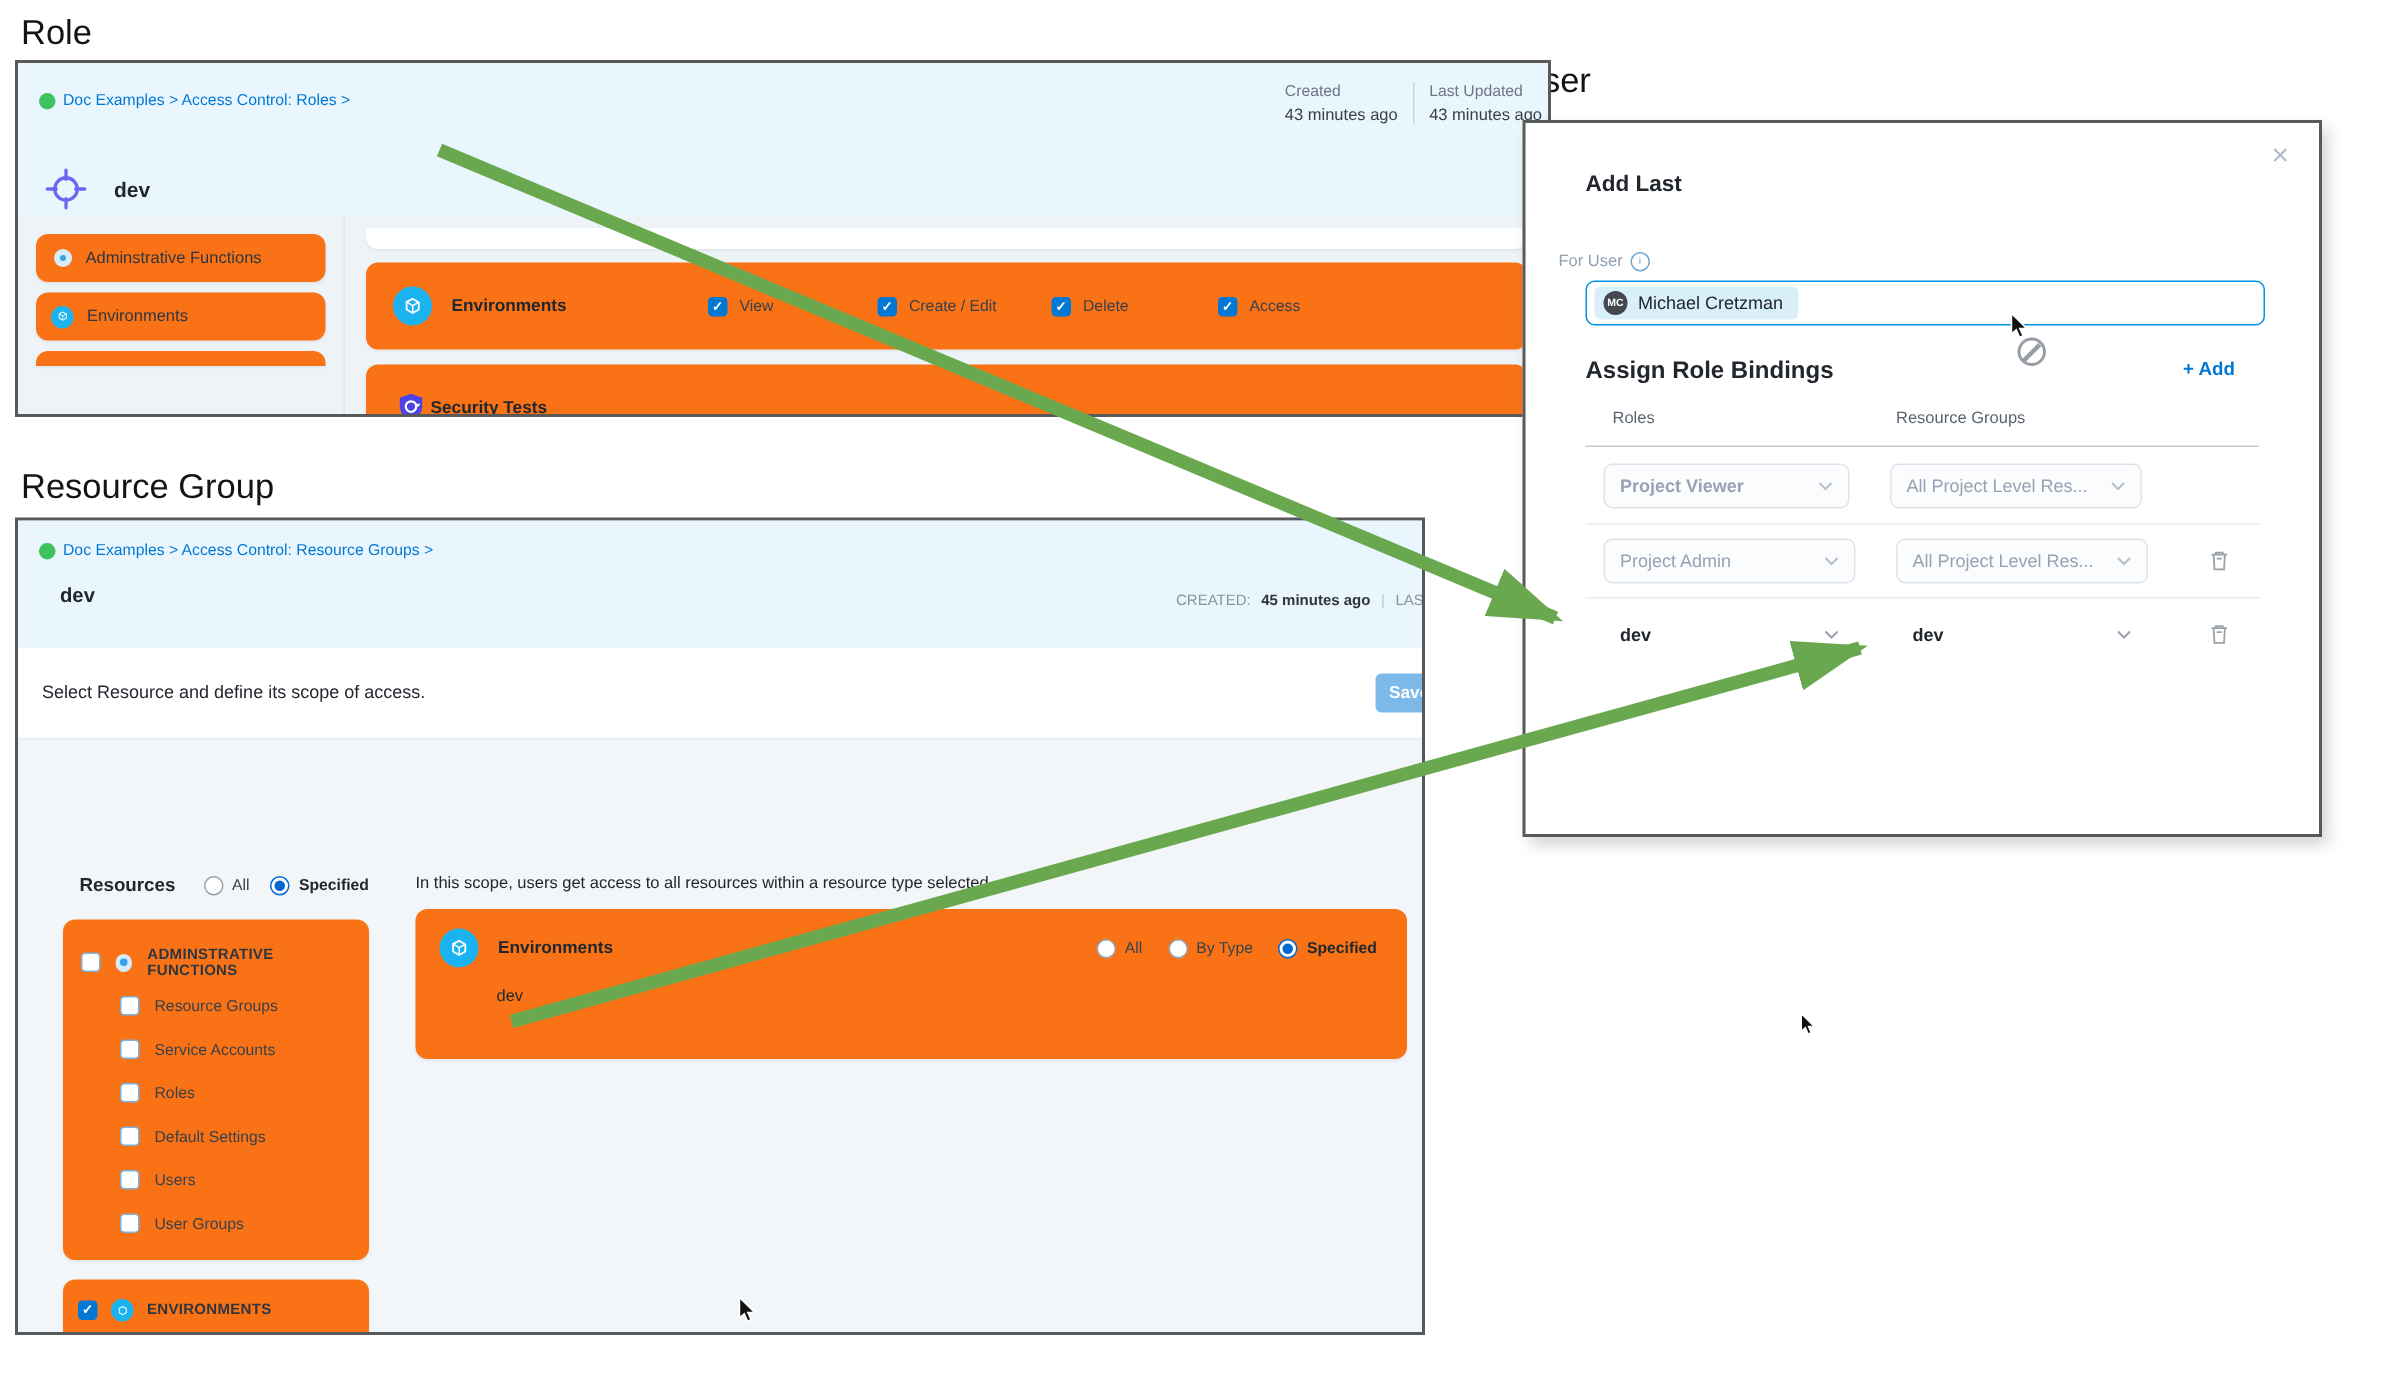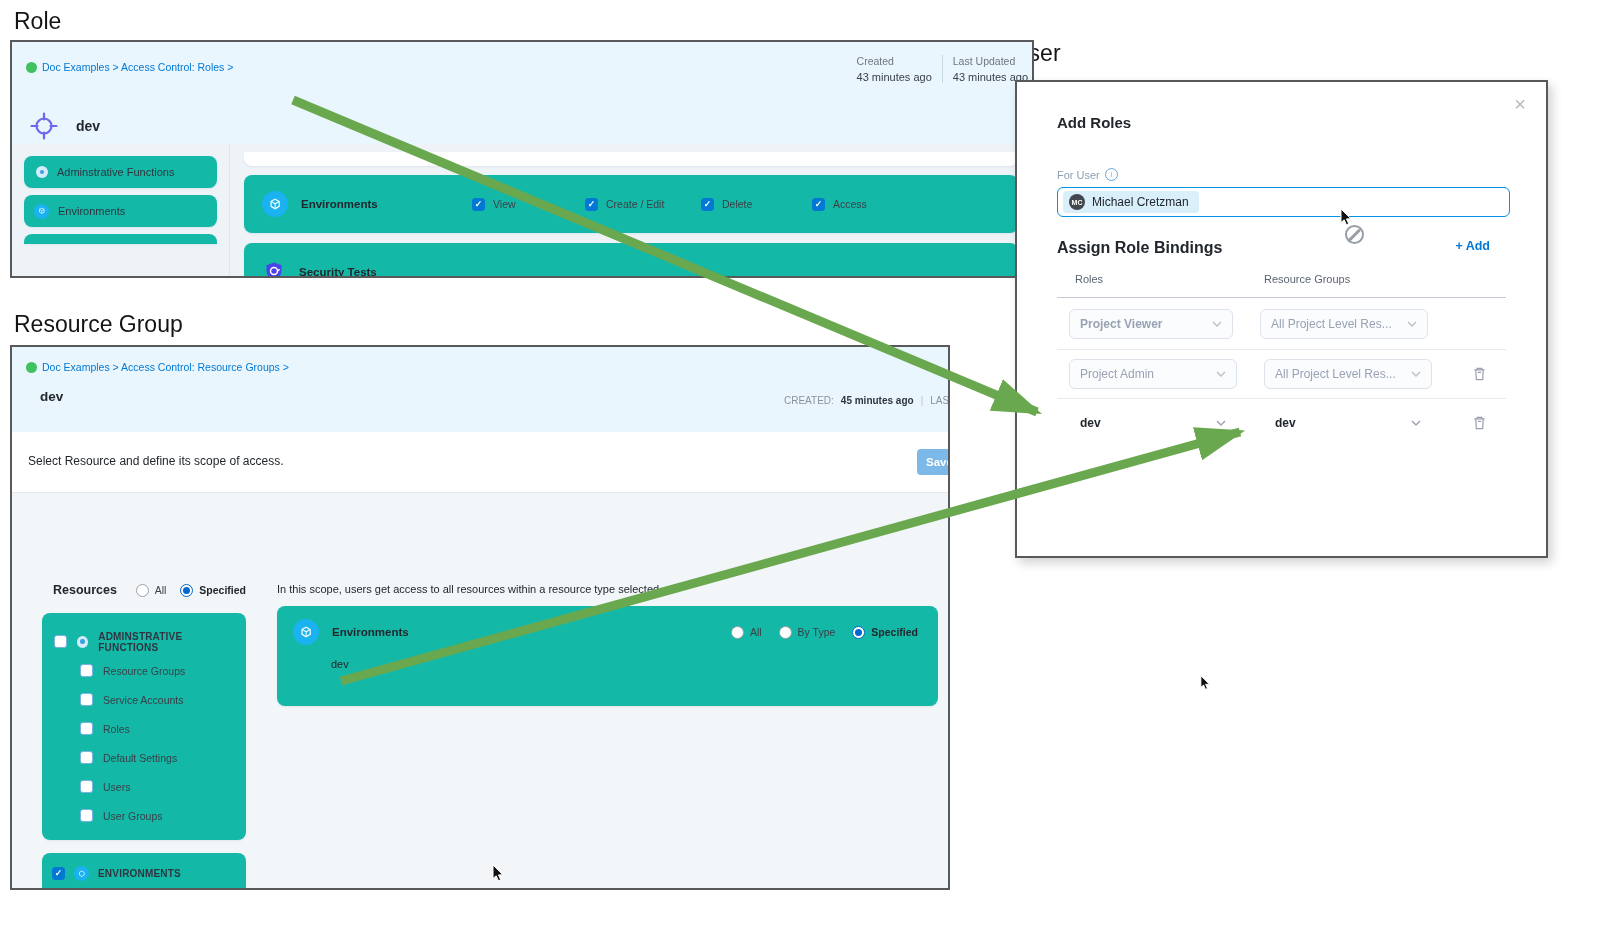--- a/index.html
+++ b/index.html
@@ -6,21 +6,21 @@
   .canvas{position:relative;width:1600px;height:926px;background:#fff;overflow:hidden;}
   .section-title{position:absolute;font-size:23px;color:#141414;data:;}
   .panel{position:absolute;background:#fff;border:2px solid #58595b;box-sizing:border-box;overflow:hidden;}
   .hdr{background:#e9f6fd;position:relative;}
   .crumb{position:absolute;display:flex;align-items:center;gap:5px;font-size:10.5px;color:#0278d5;white-space:nowrap;}
   .crumb .dot{width:11px;height:11px;border-radius:50%;background:#3fc25f;display:inline-block;}
   .meta{display:flex;gap:10px;align-items:flex-start;font-size:10.5px;color:#6d7683;}
   .meta .col{display:flex;flex-direction:column;gap:4px;}
   .meta .val{color:#3a4049;font-size:11px;}
   .meta .vdiv{width:1px;align-self:stretch;background:#c3d6e2;}
-  .card{background:#14b8a6;border-radius:8px;box-shadow:0 1px 2px rgba(40,60,90,.08);}
+  .card{background:#f97316;border-radius:8px;box-shadow:0 1px 2px rgba(40,60,90,.08);}
   .cb{width:13px;height:13px;min-width:13px;border-radius:3px;border:1.5px solid #7cb2e2;background:#fff;box-sizing:border-box;}
   .cb.on{background:#0278d5;border-color:#0278d5;display:flex;align-items:center;justify-content:center;}
   .cb.on::after{content:"✓";color:#fff;font-size:9px;font-weight:bold;line-height:1;}
   .radio{width:13px;height:13px;min-width:13px;border-radius:50%;border:1.5px solid #9aa2ad;background:#fff;box-sizing:border-box;position:relative;}
   .radio.on{border-color:#0267d1;}
   .radio.on::after{content:"";position:absolute;inset:2px;border-radius:50%;background:#0267d1;}
   .env-icon{border-radius:50%;background:#1ab3ef;display:inline-flex;align-items:center;justify-content:center;}
   .env-icon svg{width:78%;height:78%;}
   .ring-icon{border-radius:50%;background:#d7ecfb;position:relative;display:inline-block;}
   .ring-icon::after{content:"";position:absolute;inset:31%;border-radius:50%;background:#38a0e4;}
@@ -113,21 +113,21 @@
           </div>
           <div class="perm" style="width:111px;">
             <span class="cb on"></span>
             <span>Delete</span>
           </div>
           <div class="perm">
             <span class="cb on"></span>
             <span>Access</span>
           </div>
         </div>
-        <div class="card" style="margin-top:10px;height:58px;display:flex;align-items:center;padding:0 18px;gap:13px;">
+        <div class="card" style="margin-top:10px;height:58px;display:flex;align-items:center;padding:0 18px;gap:1px;">
           <span style="display:inline-flex;width:24px;height:26px;">
             <svg viewBox="0 0 24 24" width="24" height="26">
                 <path d="M12 2.5l7.5 2.7v5.3c0 4.8-3.2 8.2-7.5 9.8-4.3-1.6-7.5-5-7.5-9.8V5.2z" fill="#4b42ea"></path>
                 <circle cx="12" cy="11" r="3.5" fill="none" stroke="#fff" stroke-width="1.5"></circle>
                 <path d="M15.4 9.3l1.2 1.2 1.1-1.2" stroke="#fff" stroke-width="1.2" fill="none"></path>
               </svg>
           </span>
           <span style="font-size:11.5px;font-weight:700;color:#22272e;">Security Tests</span>
         </div>
       </div>
@@ -236,22 +236,22 @@
             </span>
           </div>
           <div style="margin-left:38px;font-size:11px;color:#22272e;">dev</div>
         </div>
       </div>
     </div>
   </div>
 
   <div class="panel" style="left:1015px;top:80px;width:533px;height:478px;box-shadow:4px 5px 10px rgba(0,0,0,.18);">
     <span style="position:absolute;right:20px;top:12px;font-size:20px;color:#b3b9c6;line-height:1;cursor:pointer;">×</span>
-    <div style="position:absolute;left:40px;top:32px;font-size:15px;font-weight:700;color:#22272e;">Add Roles</div>
-    <div style="position:absolute;left:40px;top:86px;display:flex;align-items:center;gap:5px;font-size:11px;color:#8fa0b5;">
+    <div style="position:absolute;left:40px;top:32px;font-size:15px;font-weight:700;color:#22272e;">Add Last</div>
+    <div style="position:absolute;left:22px;top:86px;display:flex;gap:5px;font-size:11px;color:#8fa0b5;">
       <span>For User</span>
       <span style="width:11px;height:11px;border:1px solid #6aa7d8;border-radius:50%;display:inline-flex;align-items:center;justify-content:center;font-size:7px;color:#6aa7d8;">i</span>
     </div>
     <div style="position:absolute;left:40px;top:105px;width:453px;height:30px;border:1.5px solid #0092e4;border-radius:6px;box-sizing:border-box;display:flex;align-items:center;padding:0 5px;">
       <span style="background:#d9effa;border-radius:4px;display:inline-flex;align-items:center;gap:7px;padding:3px 10px 3px 6px;">
         <span style="width:16px;height:16px;border-radius:50%;background:#44474f;color:#fff;font-size:7px;font-weight:700;display:inline-flex;align-items:center;justify-content:center;">MC</span>
         <span style="font-size:12px;color:#22272e;">Michael Cretzman</span>
       </span>
     </div>
     <div style="position:absolute;left:40px;top:157px;font-size:16px;font-weight:700;color:#22272e;">Assign Role Bindings</div>

